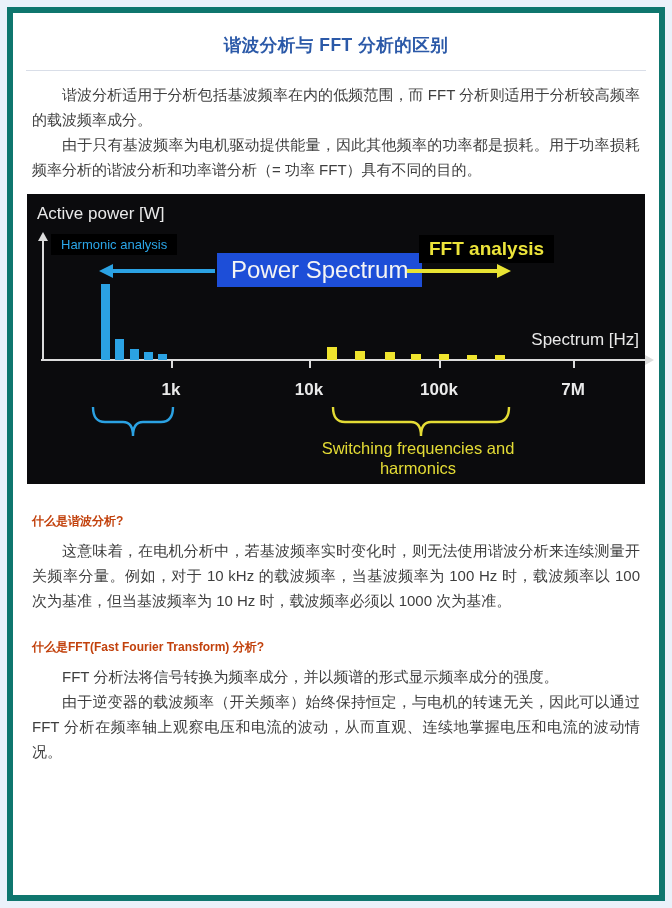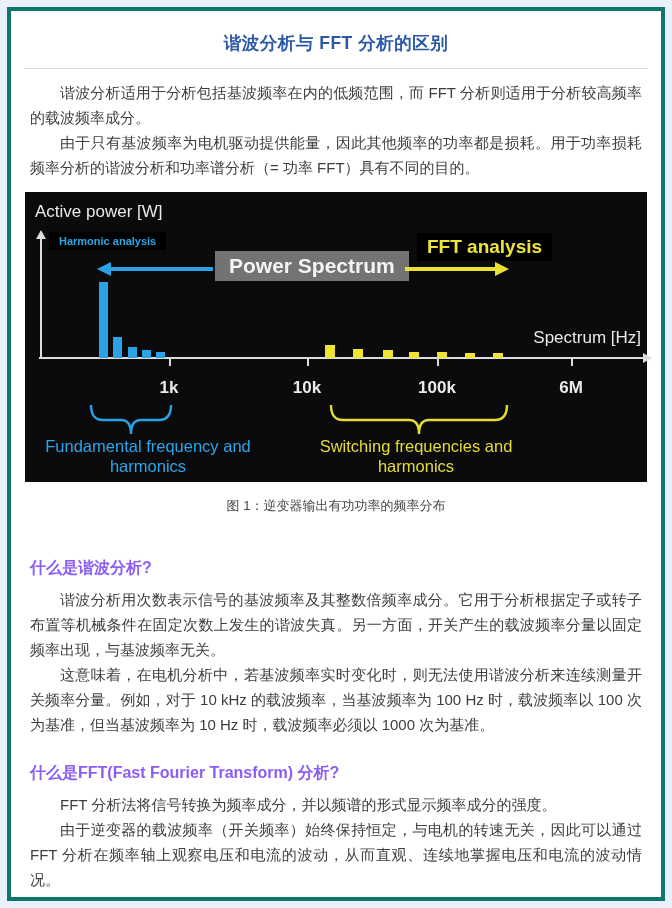--- a/index.html
+++ b/index.html
@@ -5,21 +5,21 @@
   html,body{margin:0;padding:0;}
   body{
     width:672px;height:908px;overflow:hidden;
     background:#ebf1fa;
     font-family:"Liberation Sans","DejaVu Sans",sans-serif;
   }
   .panel{
     box-sizing:border-box;
     margin:7px;height:894px;
     background:#ffffff;
-    border:4px solid #0f766e;
+    border:6px solid #0f766e;
     padding:4px 19px 12px;
     overflow:hidden;
   }
   h1.title{
     font-size:17.5px;font-weight:bold;color:#2b59a8;
     text-align:center;margin:16px 0 13px;letter-spacing:.5px;
   }
   .divider{border:none;border-top:1px solid #d9dee8;margin:0 -6px 11px;}
   p.body{
     font-size:15px;line-height:25px;color:#3e3e3e;
@@ -27,25 +27,25 @@
   }
   figure{margin:12px -5px 0;}
   .chart{
     position:relative;width:100%;height:290px;background:#0b0b0d;
   }
   .chart *{position:absolute;}
   .ylab{left:10px;top:10px;color:#e9e9e9;font-size:17px;font-weight:500;}
   .xlab{right:6px;top:136px;color:#e9e9e9;font-size:17px;font-weight:500;}
   .harm{
     left:24px;top:40px;background:#000;
-    color:#2ba6e8;font-size:11px;font-weight:bold;padding:3px 10px;
+    color:#2ba6e8;font-size:13px;font-weight:normal;padding:3px 10px;
   }
   .ps{
-    left:190px;top:59px;background:#737373;
-    color:#f4f4f4;font-size:21px;font-weight:bold;padding:3px 14px;
+    left:190px;top:59px;background:#1d4ed8;
+    color:#f4f4f4;font-size:24px;font-weight:normal;padding:3px 14px;
   }
   .fft{
     left:392px;top:41px;background:#000;
     color:#ece43a;font-size:19px;font-weight:bold;padding:3px 10px;text-align:center;
   }
   
   .xaxis{left:14px;top:165px;width:606px;height:2px;background:#dcdcdc;}
   .xaxis-head{
     left:618px;top:161px;width:0;height:0;
     border-left:9px solid #dcdcdc;border-top:5px solid transparent;border-bottom:5px solid transparent;
@@ -77,22 +77,22 @@
     top:244px;width:250px;text-align:center;
     font-size:16.5px;font-weight:500;line-height:20px;
   }
   .grp.blue{left:-2px;color:#2ba6e8;}
   .grp.yellow{left:266px;color:#e4dc35;}
   figcaption{
     display:block;text-align:center;
     font-size:13px;color:#474747;margin-top:15px;
   }
   h2.sec{
-    font-size:16px;font-weight:bold;color:#8b5cf6;
-    margin:43px 0 8px;
+    font-size:12px;font-weight:bold;color:#c2410c;
+    margin:29px 0 8px;
   }
   h2.sec2{margin-top:26px;}
 </style>
 </head>
 <body>
 
 <div class="panel">
 
   <h1 class="title">谐波分析与 FFT 分析的区别</h1>
   <hr class="divider">
@@ -119,21 +119,20 @@
       <div class="arrow-yellow-line"></div>
       <div class="arrow-yellow-head"></div>
 
       <svg class="brace" style="left:64px" width="84" height="34" viewBox="0 0 84 34">
         <path d="M2,1 Q2,16 14,16 L32,16 Q42,16 42,30 Q42,16 52,16 L70,16 Q82,16 82,1" fill="none" stroke="#2BA2E3" stroke-width="2.4"></path>
       </svg>
       <svg class="brace" style="left:304px" width="180" height="34" viewBox="0 0 180 34">
         <path d="M2,1 Q2,16 14,16 L80,16 Q90,16 90,30 Q90,16 100,16 L166,16 Q178,16 178,1" fill="none" stroke="#E4DC35" stroke-width="2.4"></path>
       </svg>
 
-      <div class="grp blue">Fundamental frequency and harmonics</div>
       <div class="grp yellow">Switching frequencies and harmonics</div>
 
       <div id="bars" style="left:0;top:0;width:100%;height:100%">
           <div class="bar" style="left: 74px; width: 9px; height: 76px; background: rgb(43, 162, 227);"></div>
           <div class="bar" style="left: 88px; width: 9px; height: 21px; background: rgb(43, 162, 227);"></div>
           <div class="bar" style="left: 103px; width: 9px; height: 11px; background: rgb(43, 162, 227);"></div>
           <div class="bar" style="left: 117px; width: 9px; height: 8px; background: rgb(43, 162, 227);"></div>
           <div class="bar" style="left: 131px; width: 9px; height: 6px; background: rgb(43, 162, 227);"></div>
           <div class="bar" style="left: 300px; width: 10px; height: 13px; background: rgb(239, 228, 46);"></div>
           <div class="bar" style="left: 328px; width: 10px; height: 9px; background: rgb(239, 228, 46);"></div>
@@ -144,27 +143,25 @@
           <div class="bar" style="left: 468px; width: 10px; height: 5px; background: rgb(239, 228, 46);"></div>
         </div>
       <div id="ticks" style="left:0;top:0;width:100%;height:100%">
           <div class="tick" style="left: 144px;"></div>
           <span class="tick-label" style="left: 144px;">1k</span>
           <div class="tick" style="left: 282px;"></div>
           <span class="tick-label" style="left: 282px;">10k</span>
           <div class="tick" style="left: 412px;"></div>
           <span class="tick-label" style="left: 412px;">100k</span>
           <div class="tick" style="left: 546px;"></div>
-          <span class="tick-label" style="left: 546px;">6M</span>
+          <span class="tick-label" style="left: 546px;">7M</span>
         </div>
     </div>
-    <figcaption>图 1：逆变器输出有功功率的频率分布</figcaption>
   </figure>
 
   <h2 class="sec">什么是谐波分析?</h2>
-  <p class="body">谐波分析用次数表示信号的基波频率及其整数倍频率成分。它用于分析根据定子或转子布置等机械条件在固定次数上发生的谐波失真。另一方面，开关产生的载波频率分量以固定频率出现，与基波频率无关。</p>
   <p class="body">这意味着，在电机分析中，若基波频率实时变化时，则无法使用谐波分析来连续测量开关频率分量。例如，对于 10 kHz 的载波频率，当基波频率为 100 Hz 时，载波频率以 100 次为基准，但当基波频率为 10 Hz 时，载波频率必须以 1000 次为基准。</p>
 
   <h2 class="sec sec2">什么是FFT(Fast Fourier Transform) 分析?</h2>
   <p class="body">FFT 分析法将信号转换为频率成分，并以频谱的形式显示频率成分的强度。</p>
   <p class="body">由于逆变器的载波频率（开关频率）始终保持恒定，与电机的转速无关，因此可以通过 FFT 分析在频率轴上观察电压和电流的波动，从而直观、连续地掌握电压和电流的波动情况。</p>
 
 </div>
 
 </body></html>

